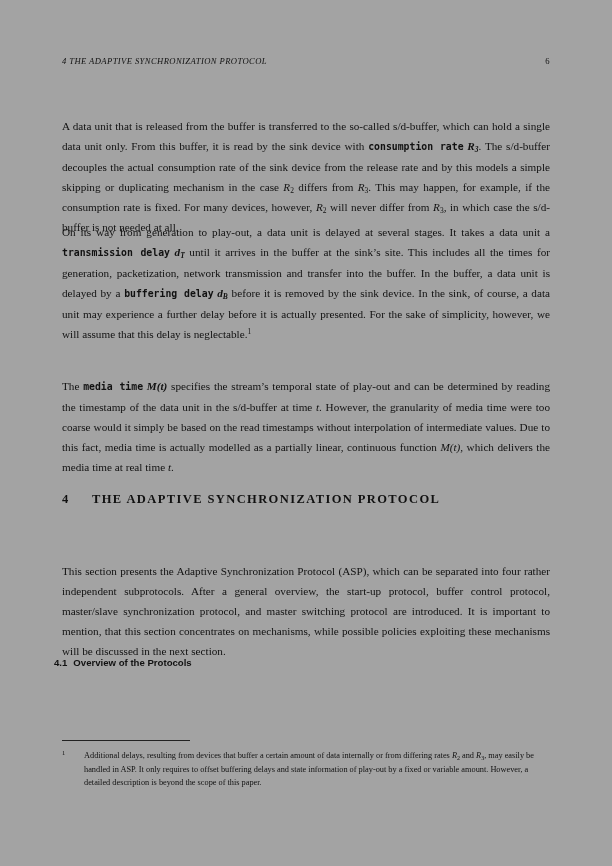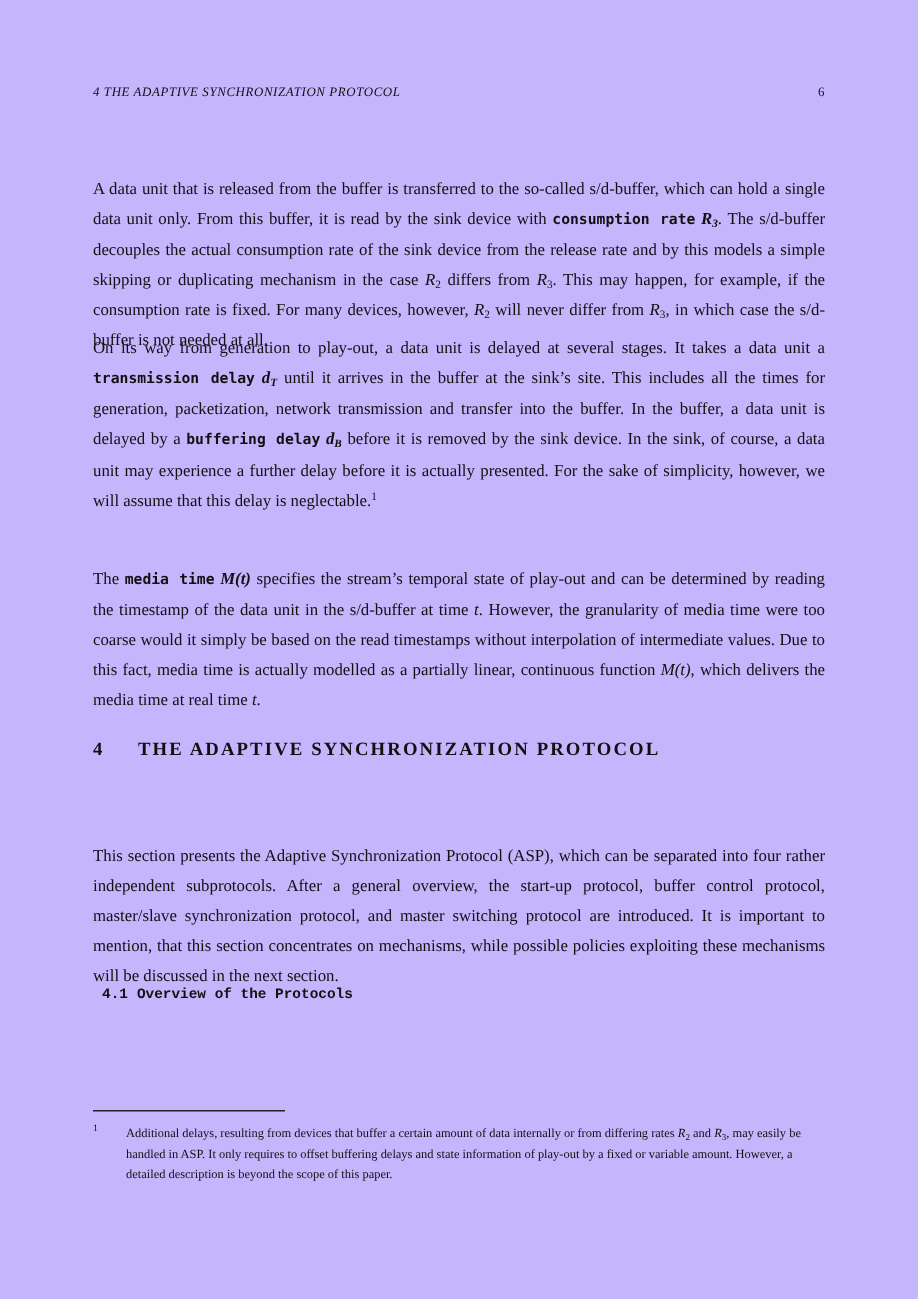--- a/index.html
+++ b/index.html
@@ -1,33 +1,33 @@
 <!DOCTYPE html>
 <html><head>
   <meta charset="utf-8">
   <style>
     html, body { margin: 0; padding: 0; background: #ffffff; }
     body { width: 612px; height: 866px; position: relative; overflow: hidden;
       font-family: "Liberation Serif", "DejaVu Serif", serif; color: #111; }
-    .page { position: absolute; left: 0; top: 0; width: 612px; height: 866px; background: #c4b5fd; }
+    .page { position: absolute; left: 0; top: 0; width: 612px; height: 866px; background: #a3a3a3; }
     .running-head { position: absolute; left: 62px; right: 62px; top: 56px; height: 14px;
       font-size: 8.6px; font-style: italic; letter-spacing: 0.4px; }
     .running-head .rh-title { position: absolute; left: 0; top: 0; }
     .running-head .rh-num { position: absolute; right: 0; top: 0; font-style: normal; }
     .block { position: absolute; left: 62px; width: 488px; font-size: 11.2px; line-height: 20px; text-align: justify; margin-top: 19px; }
     .block p { margin: 0; }
     .term { font-family: "DejaVu Sans Mono", "Liberation Mono", monospace; font-weight: bold; font-size: 9.8px; }
     .math { font-style: italic; }
     .mathb { font-style: italic; font-weight: bold; }
     sub { font-size: 7.5px; vertical-align: -2px; line-height: 0; }
     sup { font-size: 7.5px; vertical-align: 4px; line-height: 0; }
     .section-heading { position: absolute; left: 62px; top: 492px; font-size: 12.5px; font-weight: bold; letter-spacing: 1.4px; }
     .section-heading .sec-num { display: inline-block; width: 30px; }
-    .subsection-heading { position: absolute; left: 68px; top: 657px; font-size: 9.6px; font-weight: bold;
-      font-family: Liberation Mono, monospace; }
+    .subsection-heading { position: absolute; left: 54px; top: 657px; font-size: 9.6px; font-weight: bold;
+      font-family: Liberation Sans, sans-serif; }
     .subsection-heading .sec-num { margin-right: 6px; }
     .footnote-rule { position: absolute; left: 62px; top: 740px; width: 128px; height: 1px; background: #222; }
     .footnote { position: absolute; left: 62px; top: 749px; width: 488px; font-size: 8.3px; line-height: 13.5px; }
     .footnote .fn-mark { position: absolute; left: 0; top: -3px; font-size: 6.5px; }
     .footnote .fn-text { margin-left: 22px; display: block; }
     .footnote sub { font-size: 6px; }
   </style>
 </head>
 <body>
 

